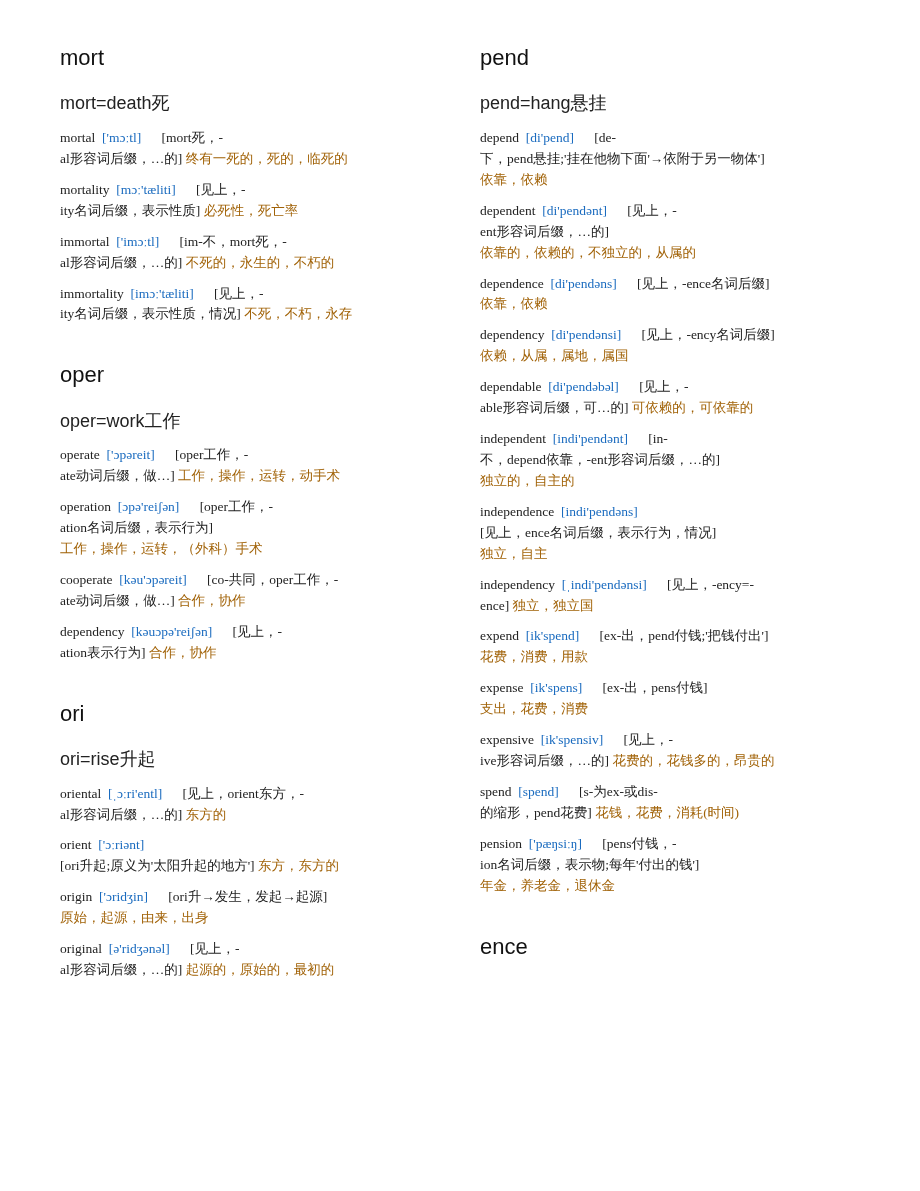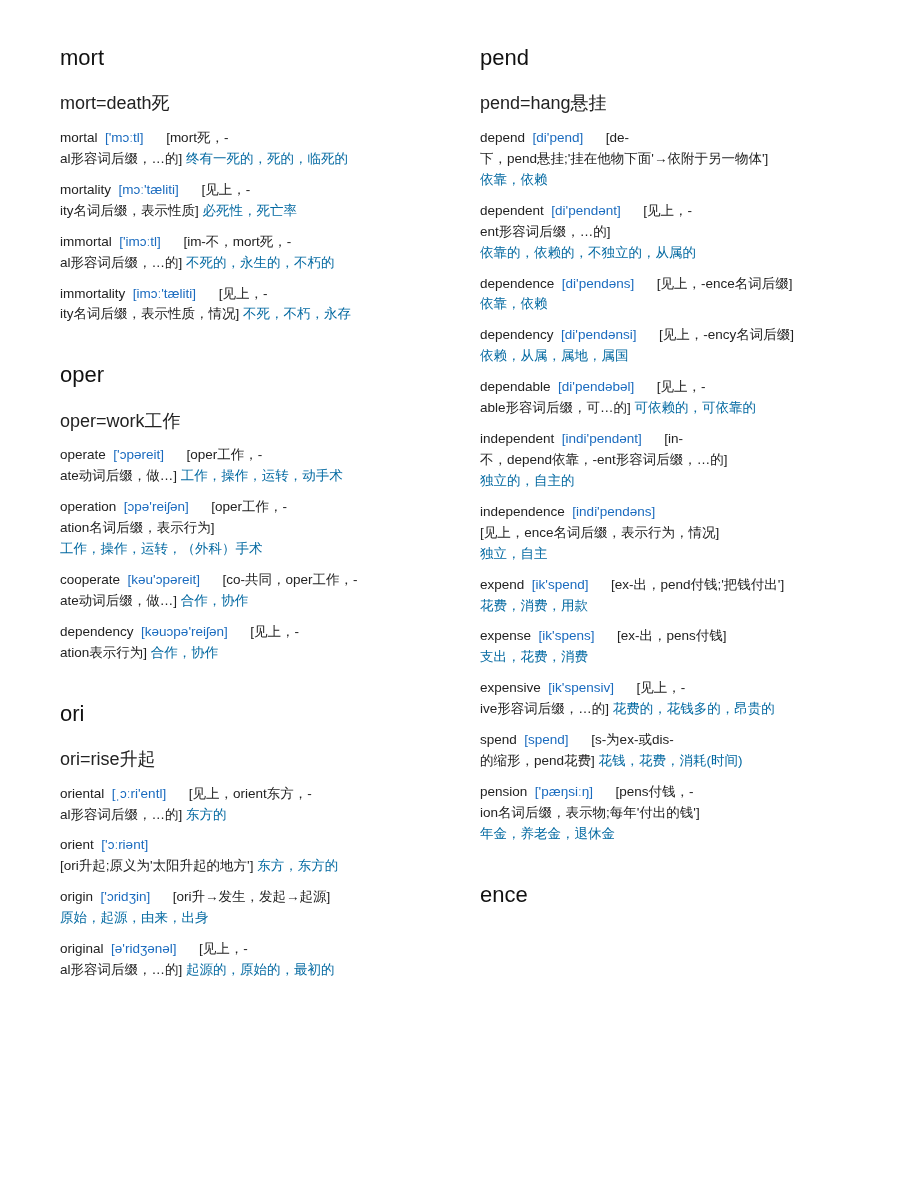--- a/index.html
+++ b/index.html
@@ -26,35 +26,36 @@
     }
     .root-meaning {
       font-size: 18px;
       color: #222;
       margin-bottom: 10px;
     }
     .entry {
       margin-bottom: 10px;
       font-size: 13.5px;
       line-height: 1.55;
+      font-family: Liberation Serif, serif;
     }
     .word {
       font-weight: normal;
       color: #222;
     }
     .pron {
       color: #1a6bbf;
       font-style: normal;
     }
     .bracket {
       color: #222;
       font-size: 13.5px;
     }
     .meaning {
-      color: #0369a1;
+      color: #a16207;
       text-align: center;
     }
   </style>
 </head>
 <body>
 
 <div class="two-col">
 
   <div class="col">
 
@@ -223,20 +224,27 @@
         <span class="meaning">独立的，自主的</span>
       </div>
 
       <div class="entry">
         <span class="word">independence</span>
         &nbsp;<span class="pron">[indi'pendəns]</span><br>
         <span class="bracket">[见上，ence名词后缀，表示行为，情况]</span><br>
         <span class="meaning">独立，自主</span>
       </div>
 
+      <div class="entry">
+        <span class="word">independency</span>
+        &nbsp;<span class="pron">[ˌindi'pendənsi]</span>
+        &nbsp;&nbsp;&nbsp;&nbsp;
+        <span class="bracket">[见上，-ency=-<br>ence]</span>
+        <span class="meaning"> 独立，独立国</span>
+      </div>
 
       <div class="entry">
         <span class="word">expend</span>
         &nbsp;<span class="pron">[ik'spend]</span>
         &nbsp;&nbsp;&nbsp;&nbsp;
         <span class="bracket">[ex-出，pend付钱;'把钱付出']</span><br>
         <span class="meaning">花费，消费，用款</span>
       </div>
 
       <div class="entry">

